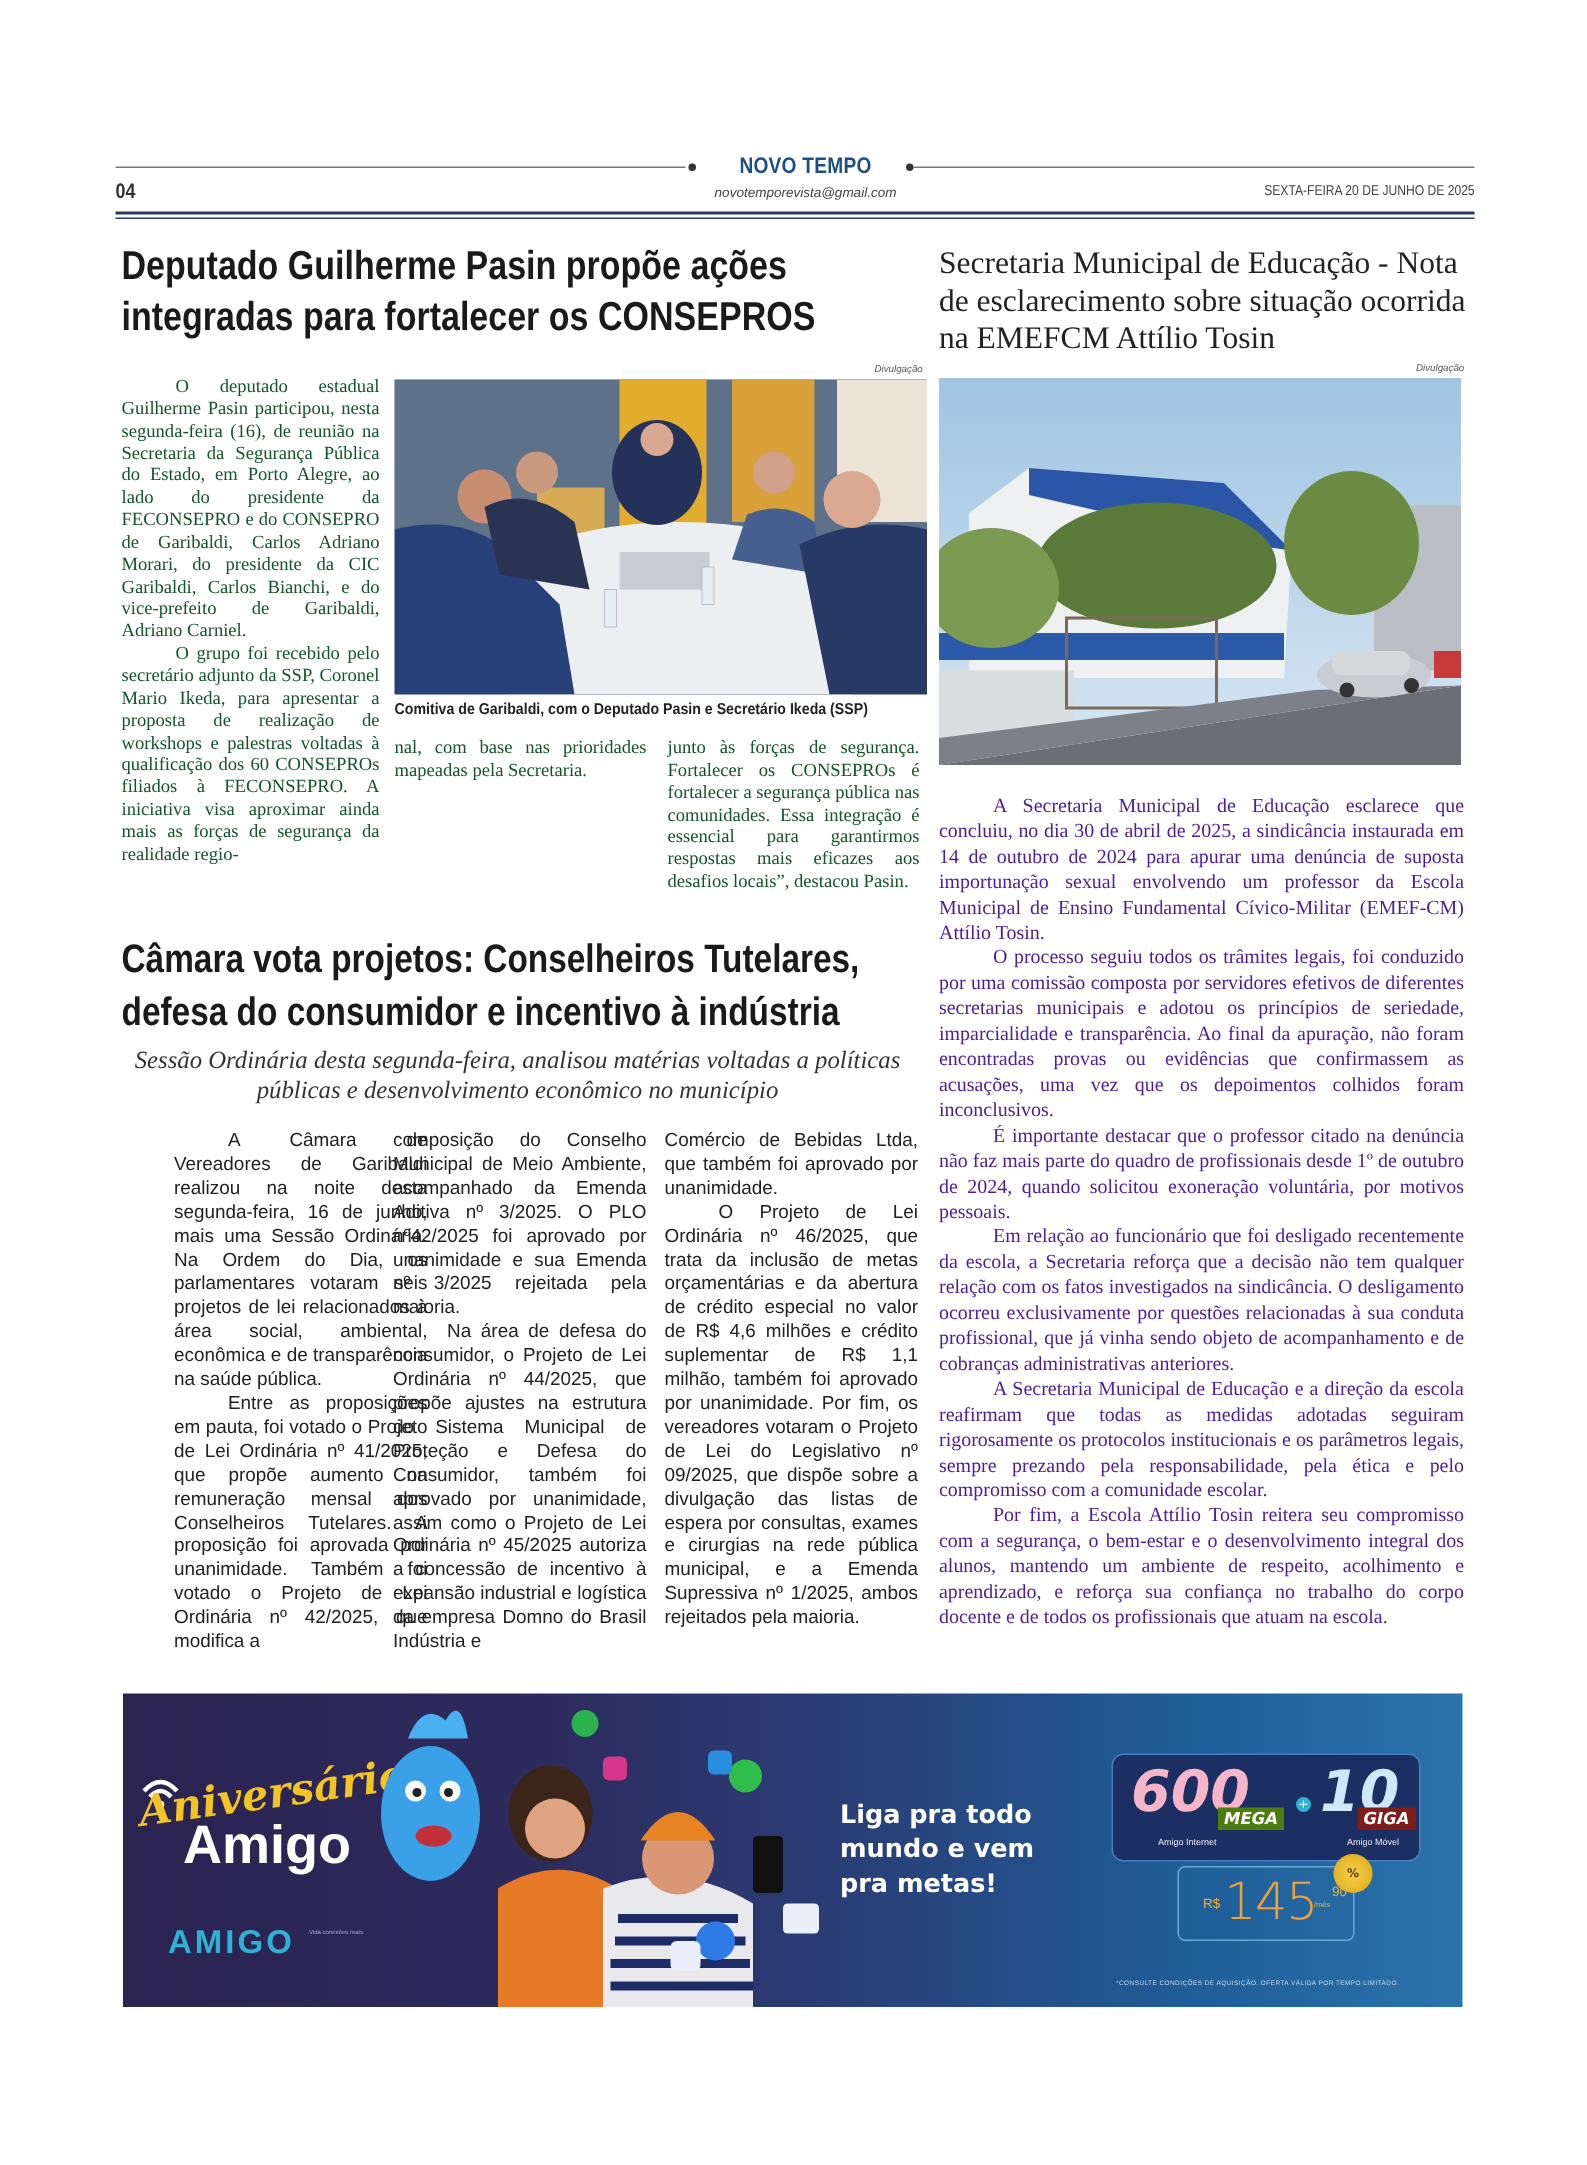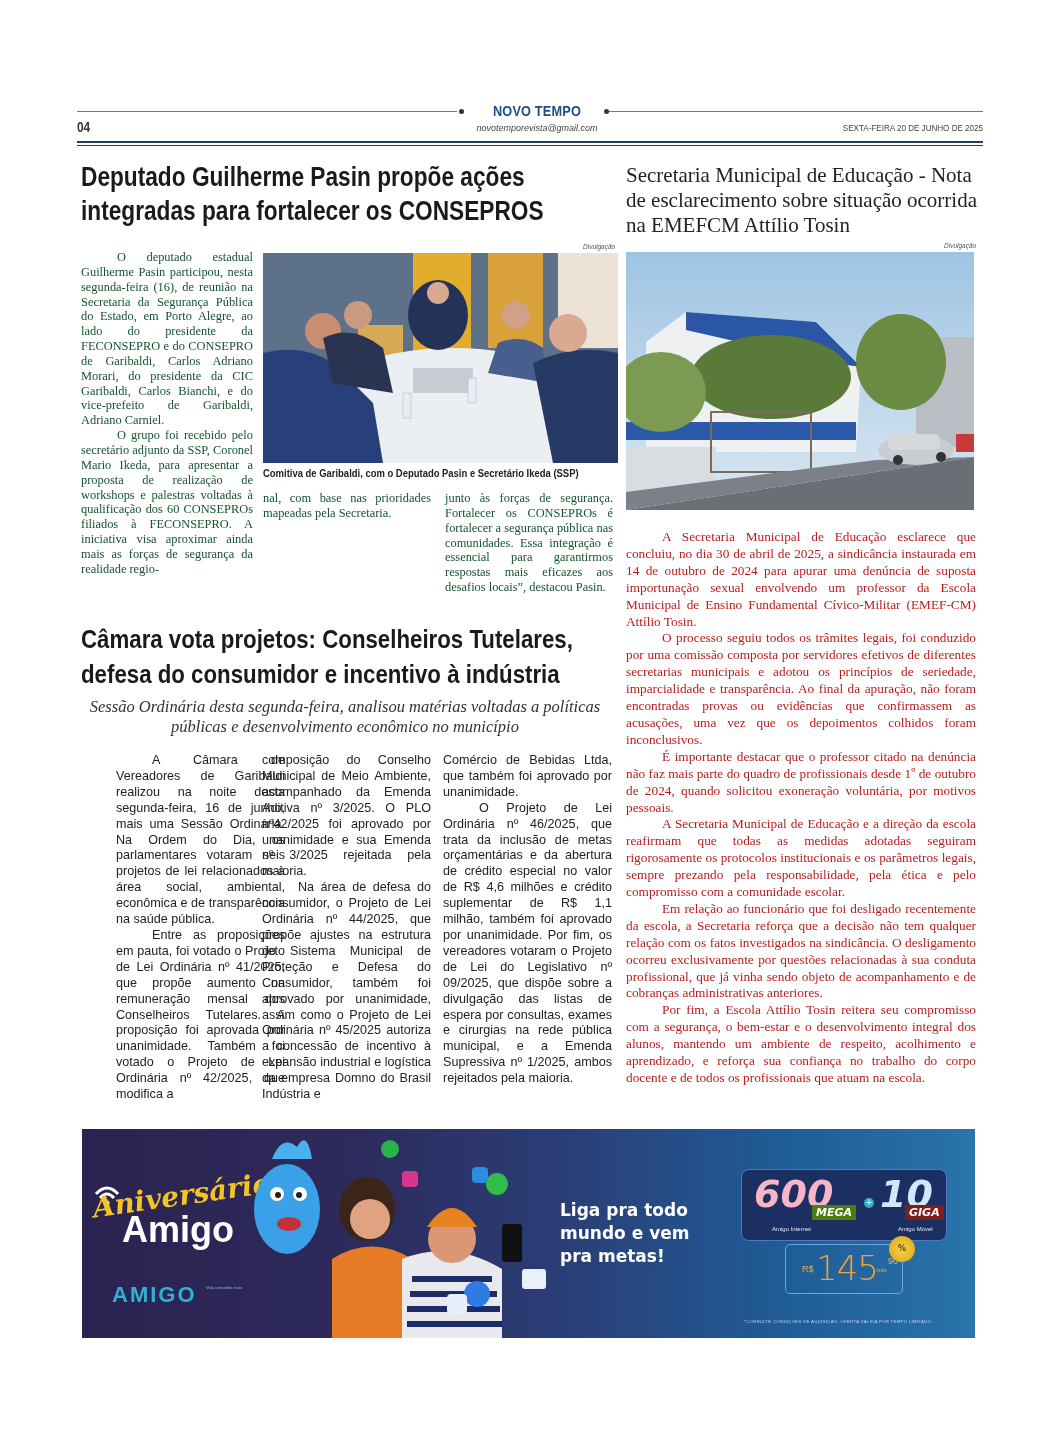--- a/index.html
+++ b/index.html
@@ -28,21 +28,21 @@
 
   
   .credit { position: absolute; font-family: "Liberation Sans", sans-serif; font-style: italic; font-size: 6.5px; color: #555; }
 
   
   .col { position: absolute; text-align: justify; hyphens: none; }
   .col p { text-indent: 36px; }
   .col p.noind { text-indent: 0; }
   .c-serif { font-family: Liberation Serif, serif; font-size: 12.4px; line-height: 14.85px; color: #14532d; }
   .c-sans { font-family: "Liberation Sans", sans-serif; font-size: 12.6px; line-height: 15.9px; color: #222; }
-  .c-serif2 { font-family: "Liberation Serif", serif; font-size: 13.3px; line-height: 16.9px; color: #b91c1c; }
+  .c-serif2 { font-family: "Liberation Serif", serif; font-size: 13.3px; line-height: 16.9px; color: #4c1d95; }
 
   
   .photo { position: absolute; overflow: hidden; }
   .photo1 { left: 263px; top: 253px; width: 355px; height: 210px; background: #5a6f8a; }
   .photo2 { left: 626px; top: 252px; width: 348px; height: 258px; background: #b7d3ea; }
   .caption { position: absolute; left: 263px; top: 467px; font-family: "Liberation Sans", sans-serif; font-weight: bold; font-size: 10.5px; color: #222; transform: scaleX(0.9); transform-origin: left; white-space: nowrap; }
 
   
   .ad { position: absolute; left: 82px; top: 1129px; width: 893px; height: 209px; overflow: hidden;
         background: linear-gradient(90deg, #2b2350 0%, #2d2a5c 30%, #2a3f78 55%, #1f5e98 80%, #2a73ab 100%); }
@@ -148,22 +148,22 @@
     <rect x="262" y="182" width="52" height="16" rx="6" fill="#d6d9dc"></rect>
     <circle cx="272" cy="208" r="5" fill="#333"></circle>
     <circle cx="315" cy="205" r="5" fill="#333"></circle>
     <rect x="330" y="182" width="18" height="18" fill="#c83a3a"></rect>
   </svg>
 </div>
 <div class="col c-serif2" style="left:626px; top:529px; width:350px;">
   <p>A Secretaria Municipal de Educação esclarece que concluiu, no dia 30 de abril de 2025, a sindicância instaurada em 14 de outubro de 2024 para apurar uma denúncia de suposta importunação sexual envolvendo um professor da Escola Municipal de Ensino Fundamental Cívico-Militar (EMEF-CM) Attílio Tosin.</p>
   <p>O processo seguiu todos os trâmites legais, foi conduzido por uma comissão composta por servidores efetivos de diferentes secretarias municipais e adotou os princípios de seriedade, imparcialidade e transparência. Ao final da apuração, não foram encontradas provas ou evidências que confirmassem as acusações, uma vez que os depoimentos colhidos foram inconclusivos.</p>
   <p>É importante destacar que o professor citado na denúncia não faz mais parte do quadro de profissionais desde 1º de outubro de 2024, quando solicitou exoneração voluntária, por motivos pessoais.</p>
+  <p>Em relação ao funcionário que foi desligado recentemente da escola, a Secretaria reforça que a decisão não tem qualquer relação com os fatos investigados na sindicância. O desligamento ocorreu exclusivamente por questões relacionadas à sua conduta profissional, que já vinha sendo objeto de acompanhamento e de cobranças administrativas anteriores.</p>
   <p>A Secretaria Municipal de Educação e a direção da escola reafirmam que todas as medidas adotadas seguiram rigorosamente os protocolos institucionais e os parâmetros legais, sempre prezando pela responsabilidade, pela ética e pelo compromisso com a comunidade escolar.</p>
-  <p>Em relação ao funcionário que foi desligado recentemente da escola, a Secretaria reforça que a decisão não tem qualquer relação com os fatos investigados na sindicância. O desligamento ocorreu exclusivamente por questões relacionadas à sua conduta profissional, que já vinha sendo objeto de acompanhamento e de cobranças administrativas anteriores.</p>
   <p>Por fim, a Escola Attílio Tosin reitera seu compromisso com a segurança, o bem-estar e o desenvolvimento integral dos alunos, mantendo um ambiente de respeito, acolhimento e aprendizado, e reforça sua confiança no trabalho do corpo docente e de todos os profissionais que atuam na escola.</p>
 </div>
 
 <h1 class="hl hl3">Câmara vota projetos: Conselheiros Tutelares, defesa do consumidor e incentivo à indústria</h1>
 <div class="deck">Sessão Ordinária desta segunda-feira, analisou matérias voltadas a políticas públicas e desenvolvimento econômico no município</div>
 <div class="col c-sans" style="left:73px; top:753px; width:169px;margin-left:43px;">
   <p>A Câmara de Vereadores de Garibaldi realizou na noite desta segunda-feira, 16 de junho, mais uma Sessão Ordinária. Na Ordem do Dia, os parlamentares votaram seis projetos de lei relacionados à área social, ambiental, econômica e de transparência na saúde pública.</p>
   <p>Entre as proposições em pauta, foi votado o Projeto de Lei Ordinária nº 41/2025, que propõe aumento na remuneração mensal dos Conselheiros Tutelares. A proposição foi aprovada por unanimidade. Também foi votado o Projeto de Lei Ordinária nº 42/2025, que modifica a</p>
 </div>
 <div class="col c-sans" style="left:262px; top:753px; width:169px;">

